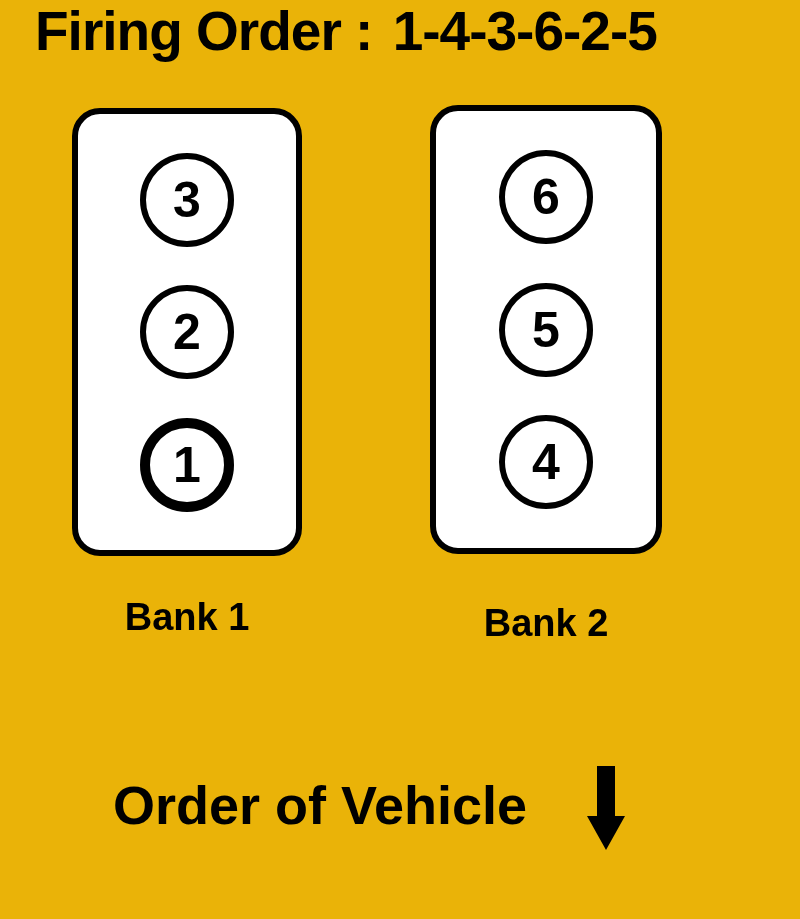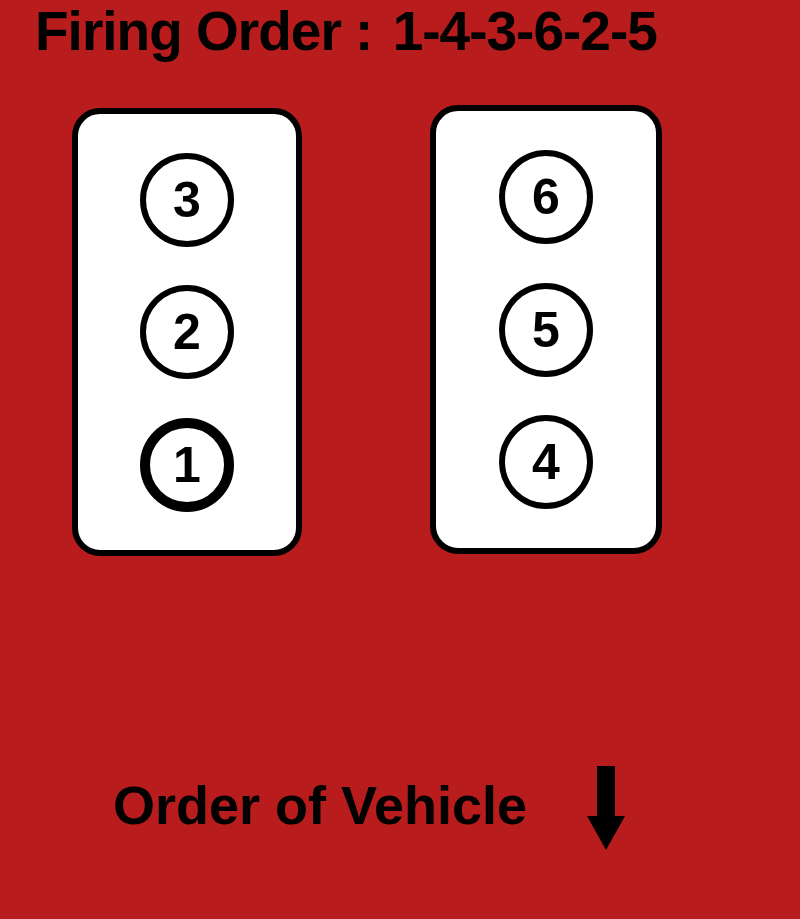--- a/index.html
+++ b/index.html
@@ -1,21 +1,21 @@
 <!DOCTYPE html>
 <html><head>
 <meta charset="utf-8">
 <style>
   * { margin: 0; padding: 0; box-sizing: border-box; }
   html, body { background: #ffffff; }
   .stage {
     position: relative;
     width: 800px;
     height: 919px;
-    background: #b91c1c;
+    background: #eab308;
     color: #000000;
     font-family: "Liberation Sans", sans-serif;
     overflow: hidden;
   }
   .title {
     position: absolute;
     left: 35px;
     top: 4px;
     font-size: 55px;
     font-weight: bold;
@@ -102,21 +102,23 @@
       <span>6</span>
     </div>
     <div class="cyl">
       <span>5</span>
     </div>
     <div class="cyl">
       <span>4</span>
     </div>
   </div>
 
+  <div class="bank-label l1">Bank 1</div>
 
+  <div class="bank-label l2">Bank 2</div>
 
   <div class="front-label">Order of Vehicle</div>
 
   <div class="front-arrow">
     <svg width="40" height="84" viewBox="0 0 40 84" xmlns="http://www.w3.org/2000/svg" aria-hidden="true">
       <path d="M11 0 H29 V50 H39 L20 84 L1 50 H11 Z" fill="#000000"></path>
     </svg>
   </div>
 
 </div>

